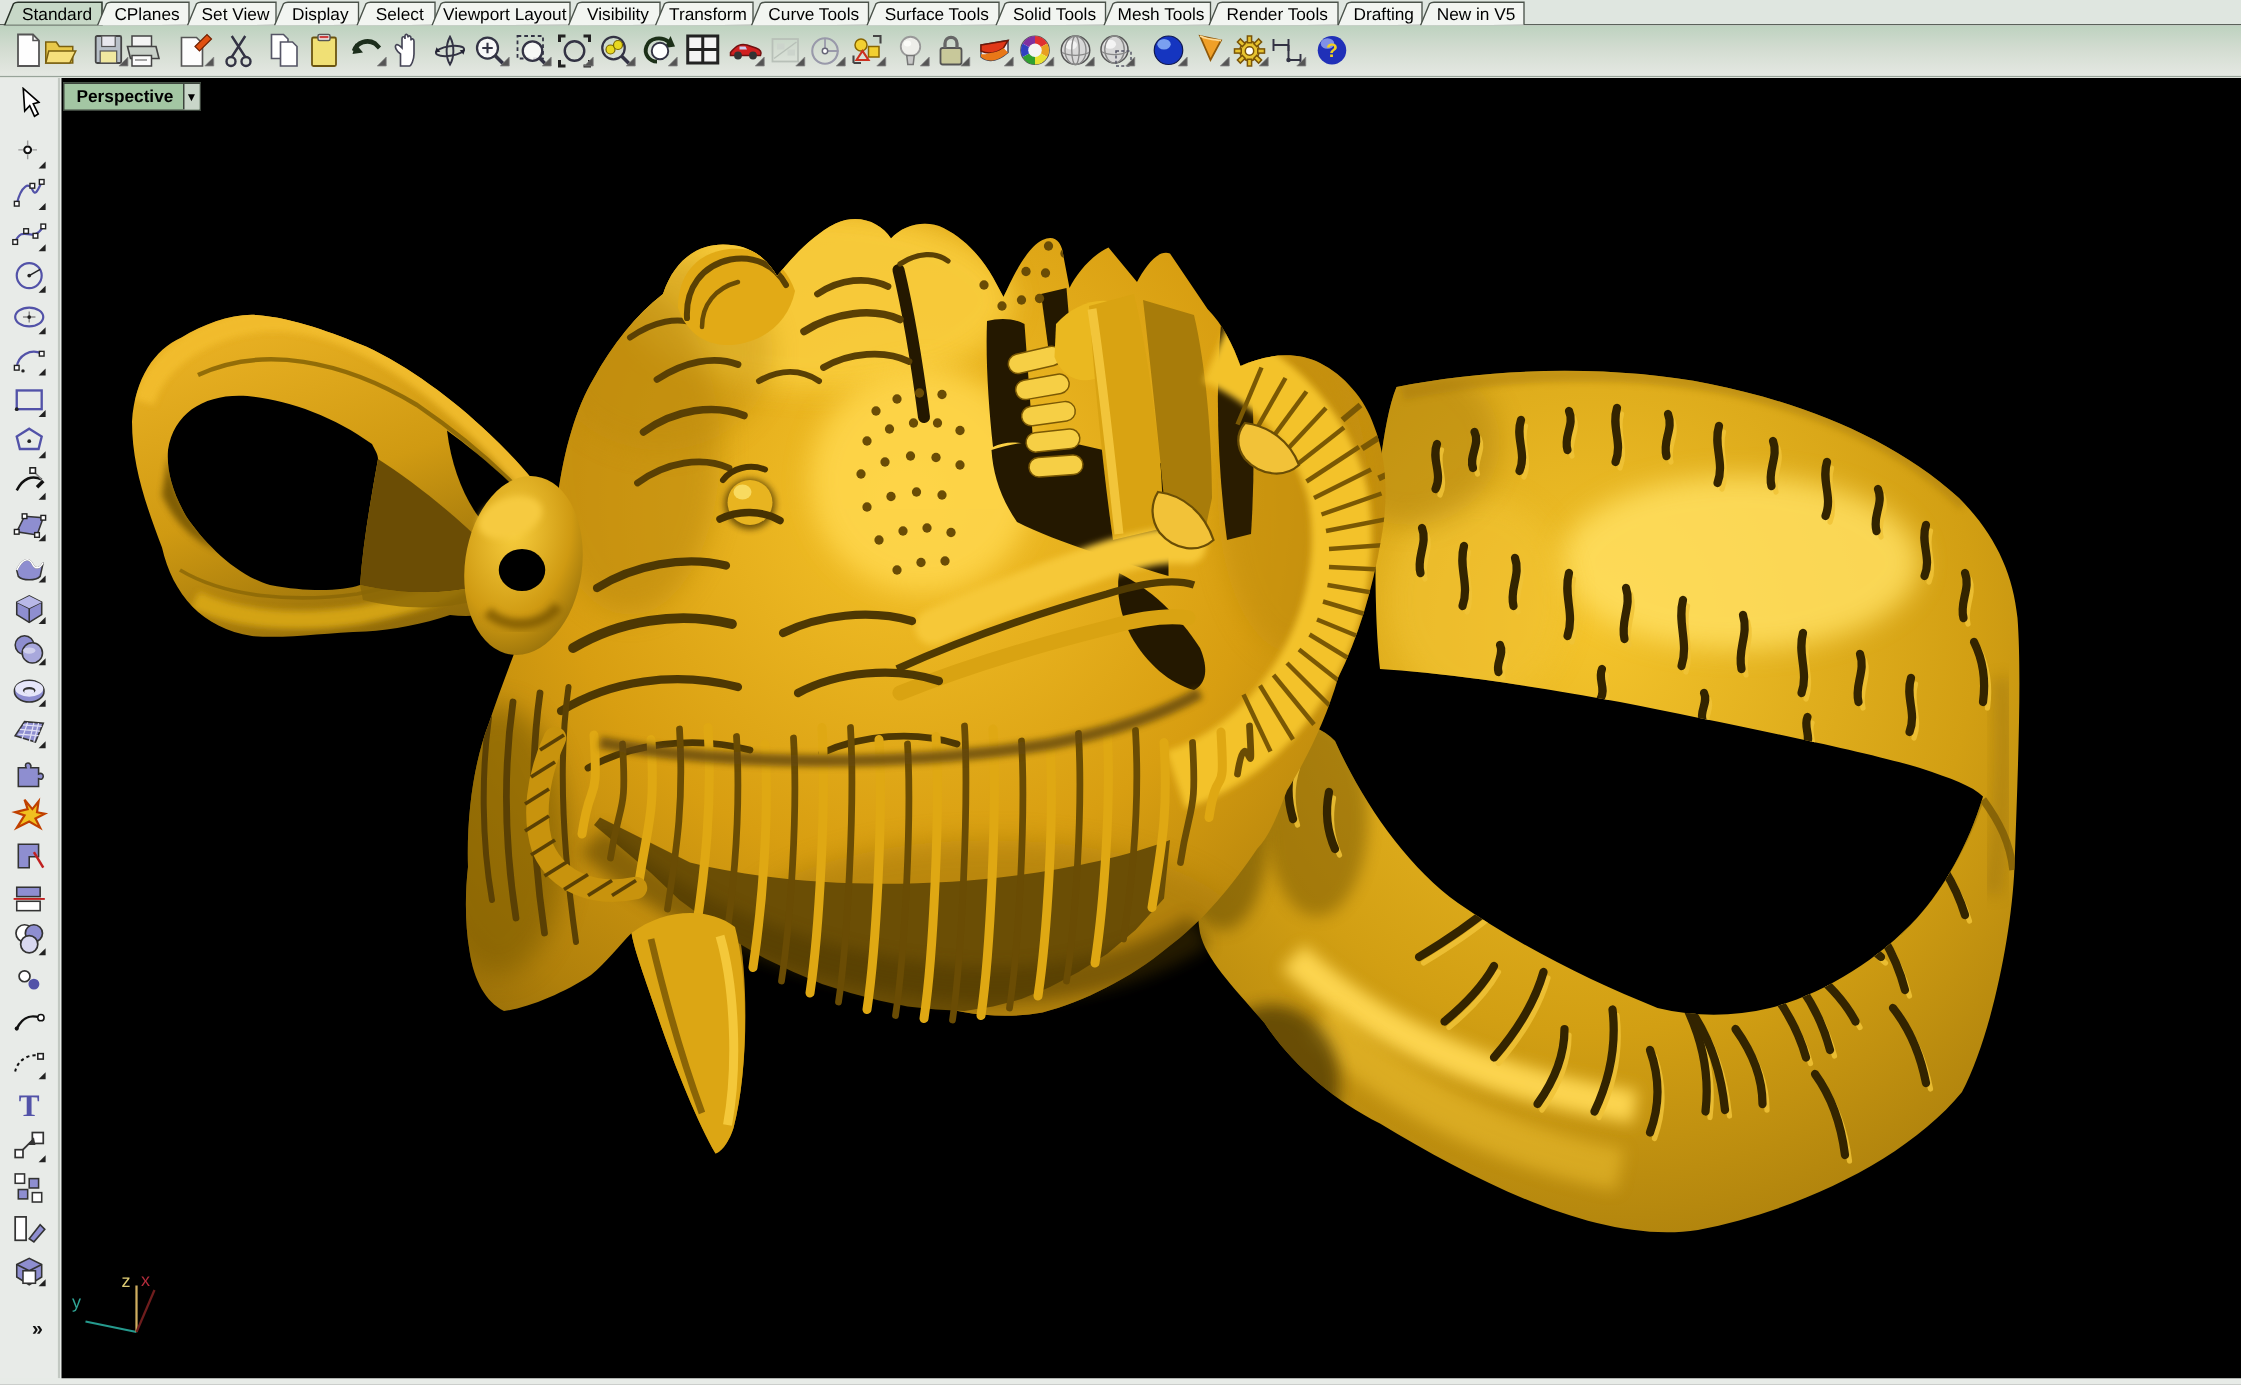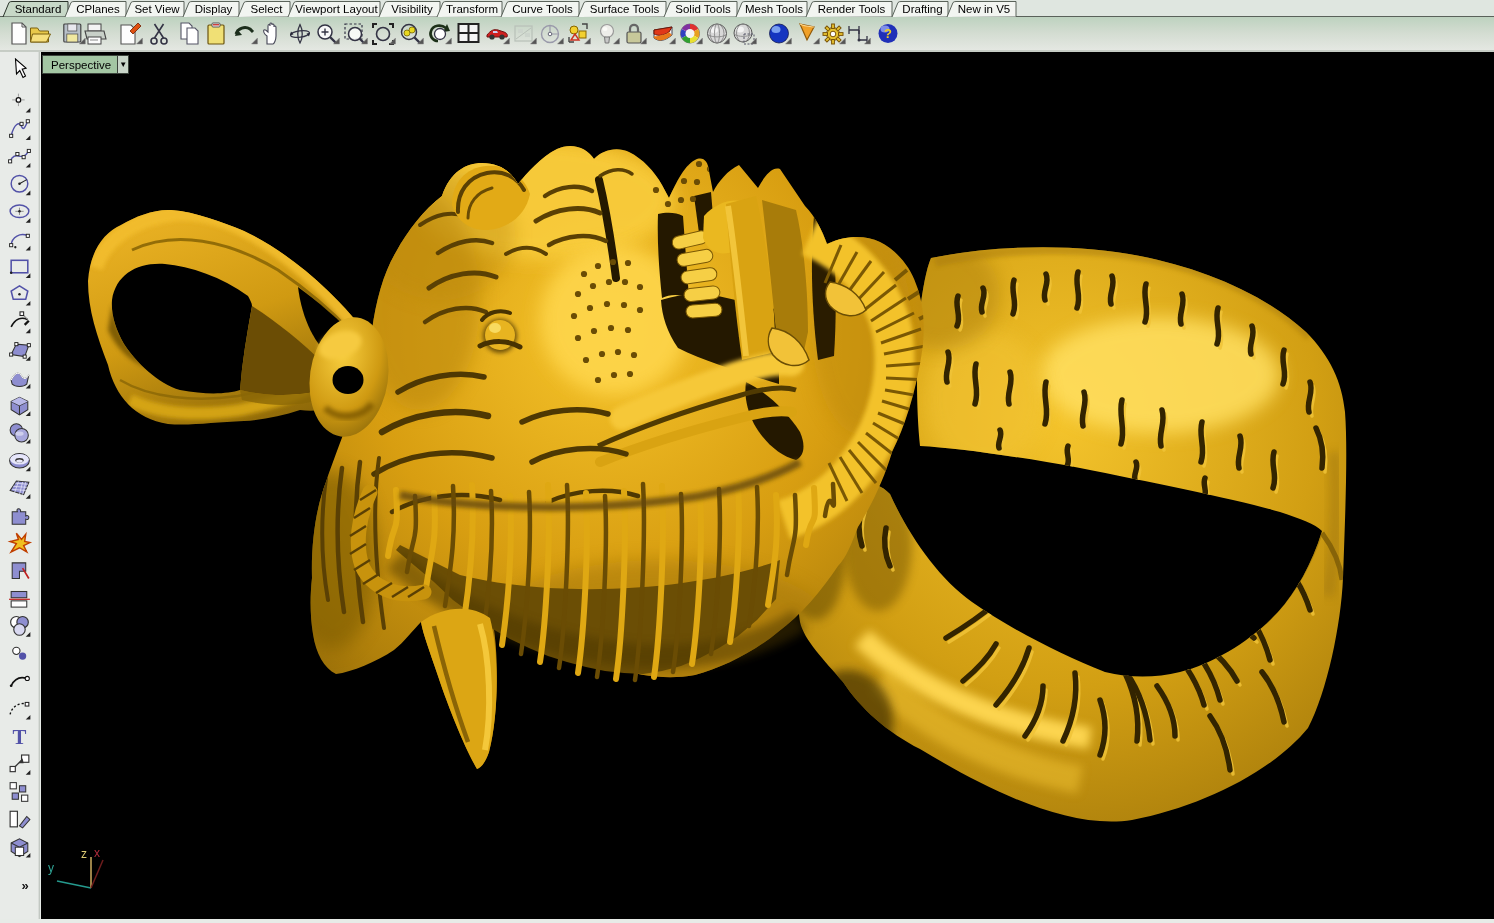--- a/index.html
+++ b/index.html
@@ -3,21 +3,21 @@
 <meta charset="utf-8">
 <style>
   html,body{margin:0;padding:0;width:1494px;height:923px;overflow:hidden;background:#e7ebe7;
     font-family:"Liberation Sans", sans-serif;}
   #tabs{position:absolute;left:0;top:0;width:1494px;height:17px;}
   #toolbar{position:absolute;left:0;top:17px;width:1494px;height:35px;}
   #sidebar{position:absolute;left:0;top:52px;width:40px;height:867px;}
   #viewport{position:absolute;left:41px;top:52px;width:1453px;height:867px;background:#000;overflow:hidden;}
   #bottom{position:absolute;left:0;top:919px;width:1494px;height:4px;background:#e7ebe7;}
   #vplabel{position:absolute;left:1px;top:3px;height:17px;background:#a3c6a3;border:1px solid #3c443c;
-    font-size:11.5px;color:#000;display:flex;align-items:center;}
+    font-size:11.5px;color:#000;display:flex;align-items:center;font-weight:bold;}
   #vplabel .txt{padding:0 6px 0 8px;}
   #vplabel .dd{width:10px;height:17px;border-left:1px solid #3c443c;background:#c9d6c9;
     display:flex;align-items:center;justify-content:center;font-size:8px;color:#000;}
   #cursor{position:absolute;left:13px;top:58px;width:14px;height:23px;z-index:10;}
 </style>
 </head>
 <body>
 <svg id="tabs" viewBox="0 0 1494 17">
     <rect x="0" y="0" width="1494" height="17" fill="#dfe6e0"></rect>
 <rect x="0" y="16" width="1494" height="1" fill="#5a615a"></rect>

